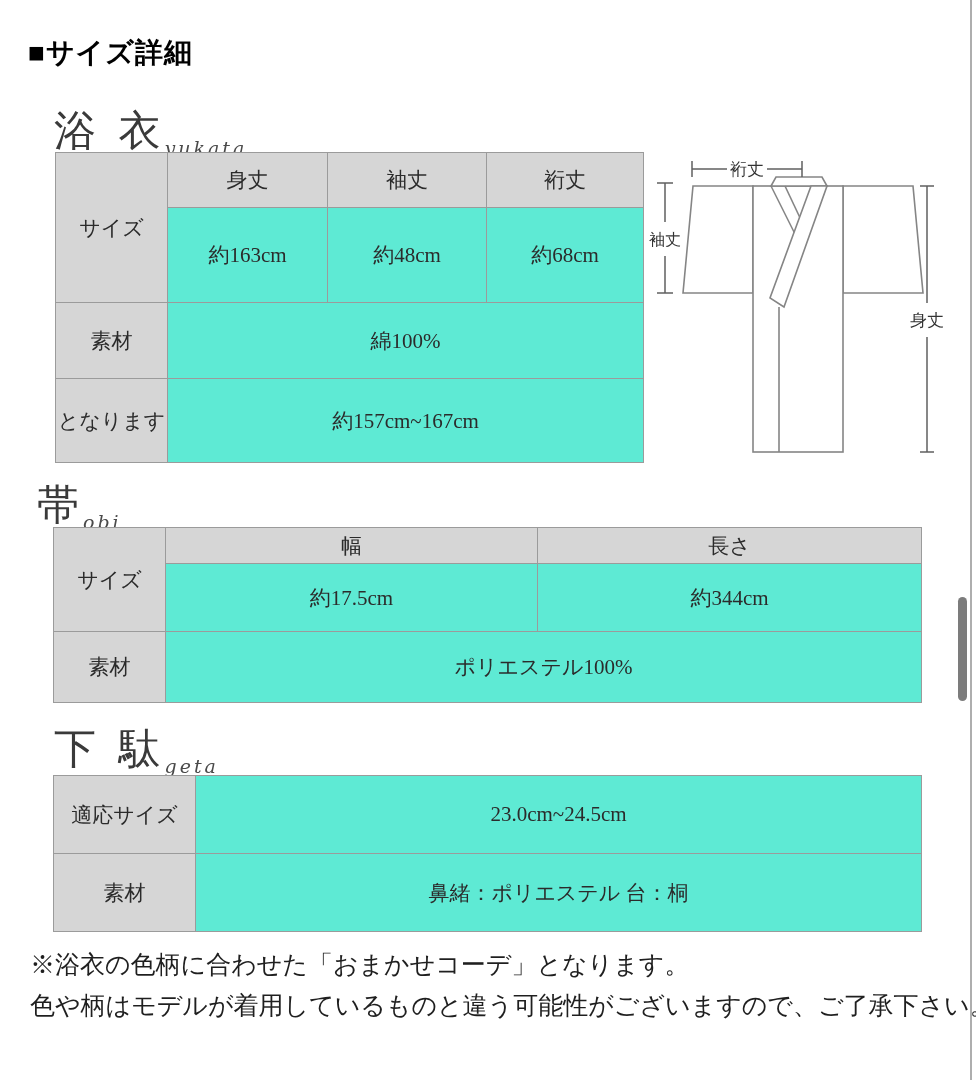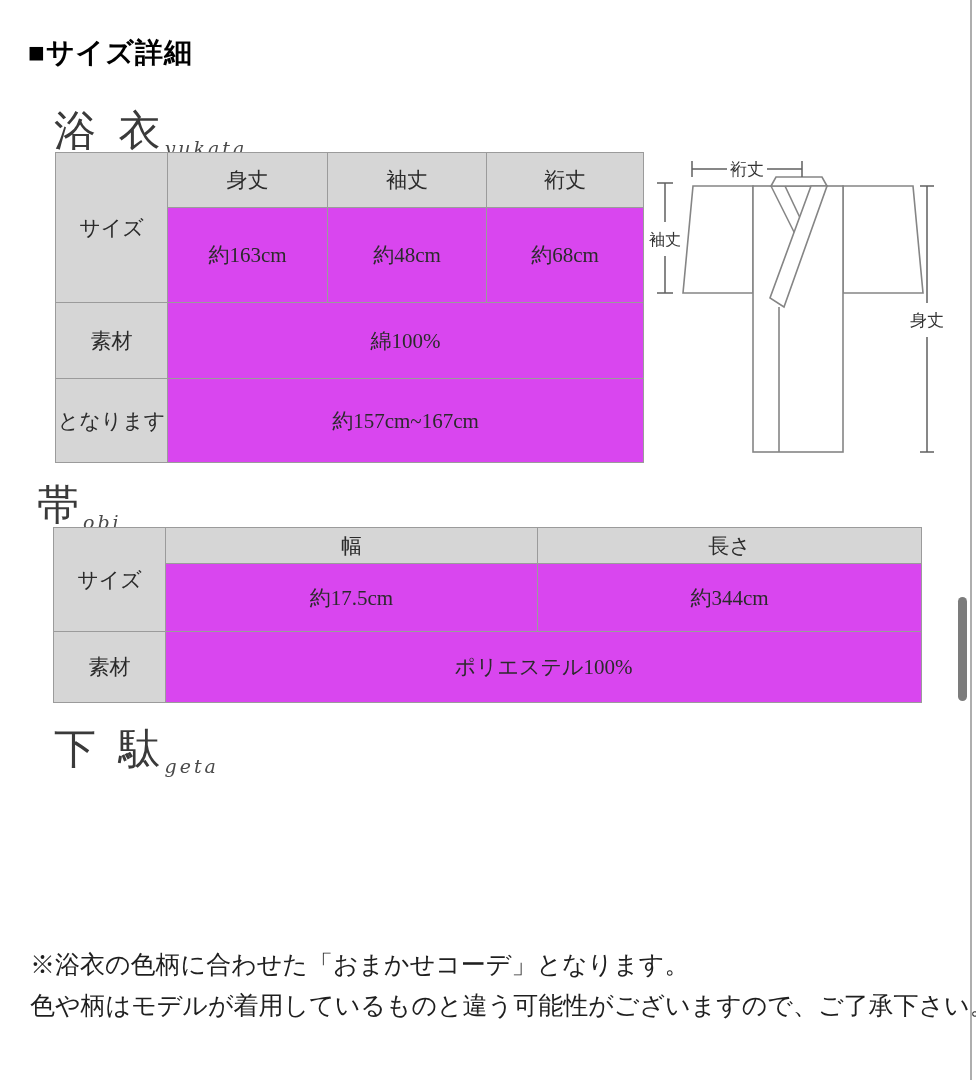--- a/index.html
+++ b/index.html
@@ -24,21 +24,21 @@
   }
   table.spec{
     position:absolute;border-collapse:collapse;table-layout:fixed;
     font-size:21px;color:#2b2b2b;
   }
   table.spec td,table.spec th{
     border:1px solid #9b9b9b;text-align:center;vertical-align:middle;
     font-weight:normal;padding:0;
   }
   table.spec .hd{background:#d6d6d6;}
-  table.spec .val{background:#d946ef;}
+  table.spec .val{background:#5eead4;}
   .footer-note{
     position:absolute;left:30px;top:944px;margin:0;
     font-size:25px;line-height:41px;color:#1f1f1f;white-space:nowrap;
   }
   .kimono-svg{position:absolute;left:630px;top:140px;}
   .kimono-svg text{
     font-family:"Liberation Serif","DejaVu Serif",serif;
     fill:#333333;
   }
   .scrollbar-thumb{
@@ -157,20 +157,36 @@
       <td class="hd">素材</td>
       <td class="val" colspan="2">ポリエステル100%</td>
     </tr>
   </tbody>
     </table>
 
   <div class="sec-title" style="left:54px;top:702px;">
     <span class="kanji">下 駄</span><span class="roman">geta</span>
   </div>
 
+  <table class="spec" style="left:53px;top:775px;width:868px;">
+    <colgroup>
+        <col style="width:142px">
+        <col style="width:726px">
+      </colgroup>
+    <tbody>
+        <tr style="height:78px;">
+      <td class="hd">適応サイズ</td>
+      <td class="val">23.0cm~24.5cm</td>
+    </tr>
+    <tr style="height:78px;">
+      <td class="hd">素材</td>
+      <td class="val">鼻緒：ポリエステル 台：桐</td>
+    </tr>
+  </tbody>
+    </table>
 
   <p class="footer-note">
     <span>※浴衣の色柄に合わせた「おまかせコーデ」となります。</span><br>
     <span>色や柄はモデルが着用しているものと違う可能性がございますので、ご了承下さい。</span>
   </p>
 
   <div class="right-edge-line"></div>
   <div class="scrollbar-thumb"></div>
 
 </div>

